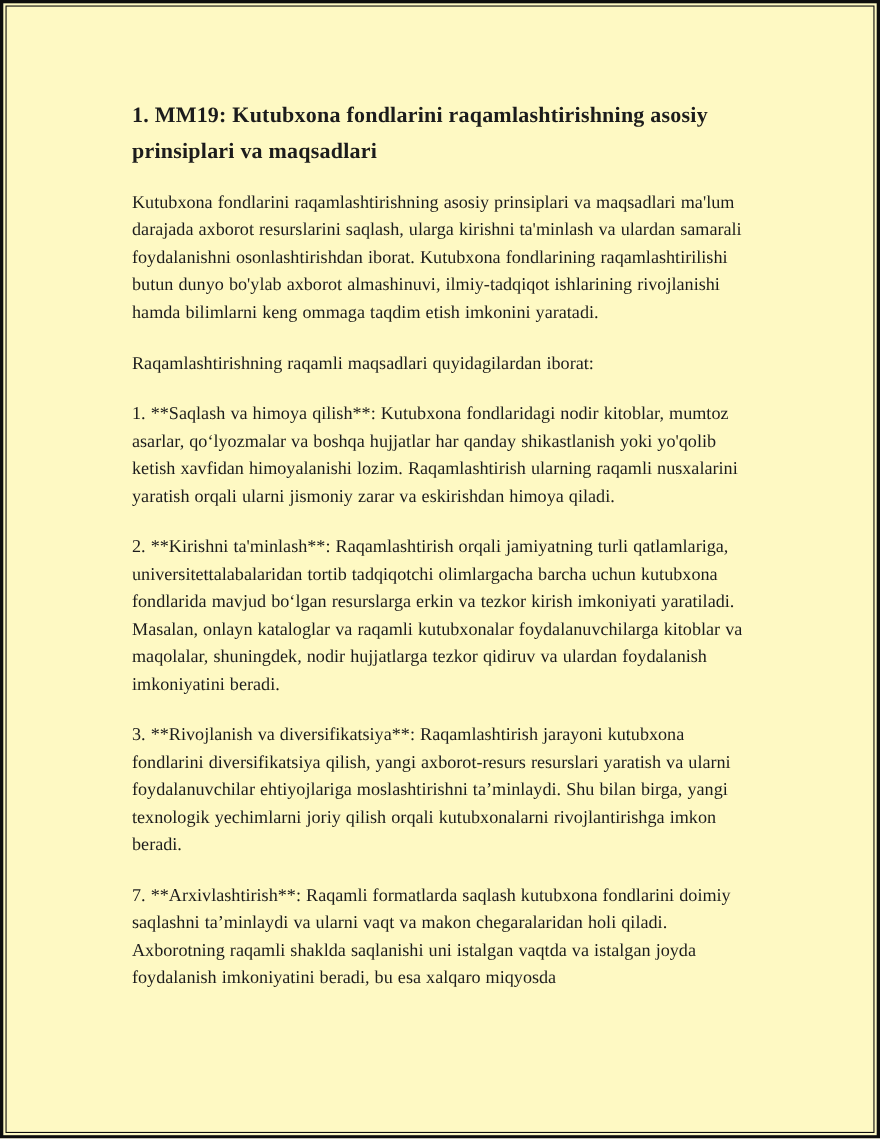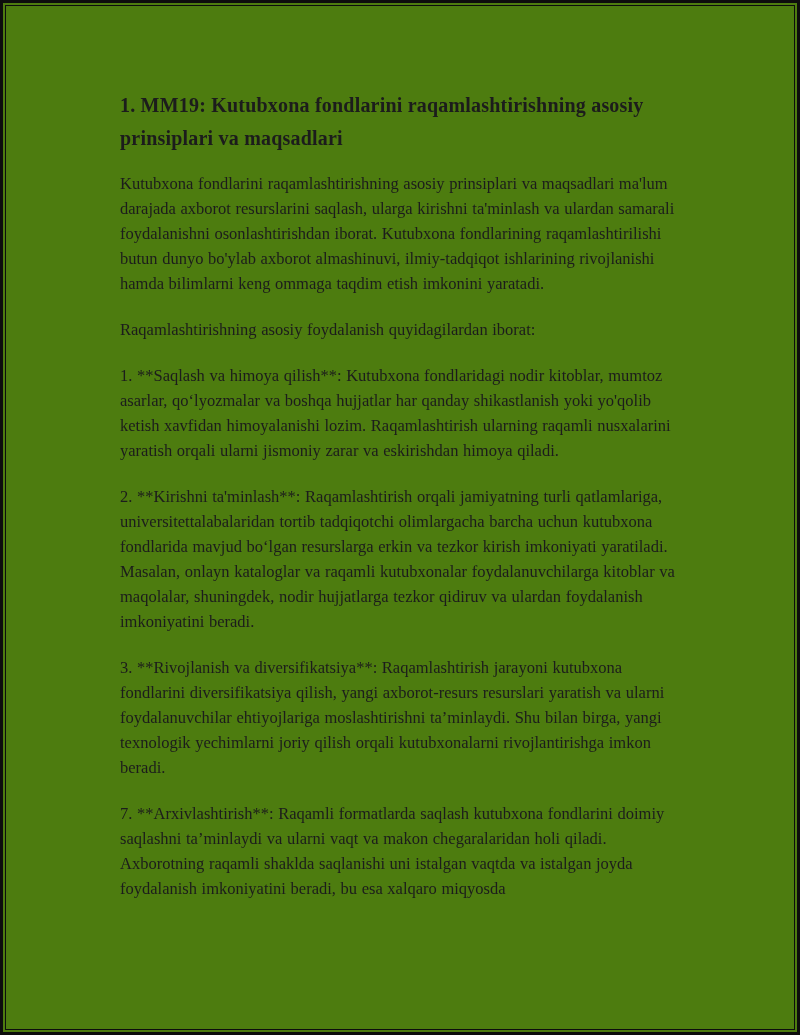--- a/index.html
+++ b/index.html
@@ -5,21 +5,21 @@
   html, body {
     margin: 0;
     padding: 0;
     background: #ffffff;
   }
   .page {
     position: relative;
     width: 800px;
     height: 1035px;
     box-sizing: border-box;
-    background: #4d7c0f;
+    background: #fef9c3;
     border: 3px solid #0d0d0d;
     overflow: hidden;
   }
   .inner-frame {
     position: absolute;
     top: 2px;
     left: 2px;
     right: 2px;
     bottom: 2px;
     border: 1px solid #0d0d0d;
@@ -48,19 +48,19 @@
   }
 </style>
 </head>
 <body>
 
 <div class="page">
   <div class="inner-frame"></div>
   <div class="content">
     <h1 class="doc-title">1. MM19: Kutubxona fondlarini raqamlashtirishning asosiy prinsiplari va maqsadlari</h1>
     <p class="doc-paragraph">Kutubxona fondlarini raqamlashtirishning asosiy prinsiplari va maqsadlari ma'lum darajada axborot resurslarini saqlash, ularga kirishni ta'minlash va ulardan samarali foydalanishni osonlashtirishdan iborat. Kutubxona fondlarining raqamlashtirilishi butun dunyo bo'ylab axborot almashinuvi, ilmiy-tadqiqot ishlarining rivojlanishi hamda bilimlarni keng ommaga taqdim etish imkonini yaratadi.</p>
-    <p class="doc-paragraph">Raqamlashtirishning asosiy foydalanish quyidagilardan iborat:</p>
+    <p class="doc-paragraph">Raqamlashtirishning raqamli maqsadlari quyidagilardan iborat:</p>
     <p class="doc-paragraph">1. **Saqlash va himoya qilish**: Kutubxona fondlaridagi nodir kitoblar, mumtoz asarlar, qoʻlyozmalar va boshqa hujjatlar har qanday shikastlanish yoki yo'qolib ketish xavfidan himoyalanishi lozim. Raqamlashtirish ularning raqamli nusxalarini yaratish orqali ularni jismoniy zarar va eskirishdan himoya qiladi.</p>
     <p class="doc-paragraph">2. **Kirishni ta'minlash**: Raqamlashtirish orqali jamiyatning turli qatlamlariga, universitettalabalaridan tortib tadqiqotchi olimlargacha barcha uchun kutubxona fondlarida mavjud boʻlgan resurslarga erkin va tezkor kirish imkoniyati yaratiladi. Masalan, onlayn kataloglar va raqamli kutubxonalar foydalanuvchilarga kitoblar va maqolalar, shuningdek, nodir hujjatlarga tezkor qidiruv va ulardan foydalanish imkoniyatini beradi.</p>
     <p class="doc-paragraph">3. **Rivojlanish va diversifikatsiya**: Raqamlashtirish jarayoni kutubxona fondlarini diversifikatsiya qilish, yangi axborot-resurs resurslari yaratish va ularni foydalanuvchilar ehtiyojlariga moslashtirishni ta’minlaydi. Shu bilan birga, yangi texnologik yechimlarni joriy qilish orqali kutubxonalarni rivojlantirishga imkon beradi.</p>
     <p class="doc-paragraph">7. **Arxivlashtirish**: Raqamli formatlarda saqlash kutubxona fondlarini doimiy saqlashni ta’minlaydi va ularni vaqt va makon chegaralaridan holi qiladi. Axborotning raqamli shaklda saqlanishi uni istalgan vaqtda va istalgan joyda foydalanish imkoniyatini beradi, bu esa xalqaro miqyosda</p>
   </div>
 </div>
 
 </body></html>

